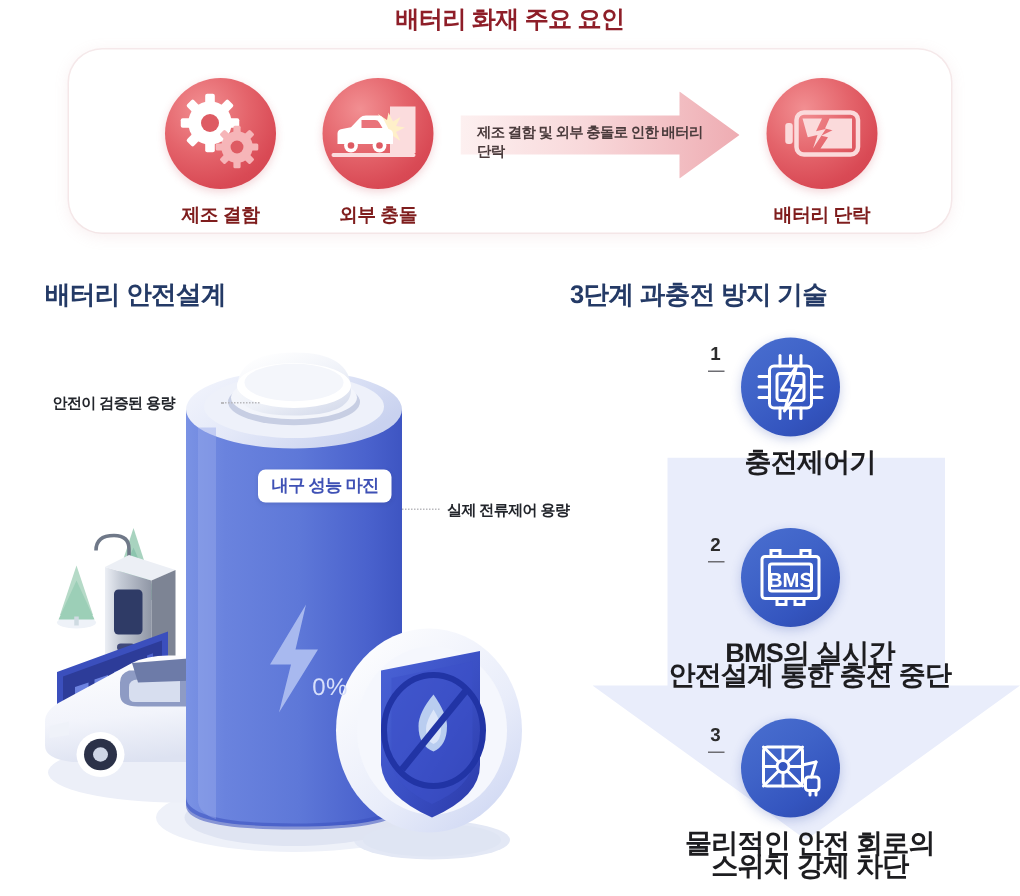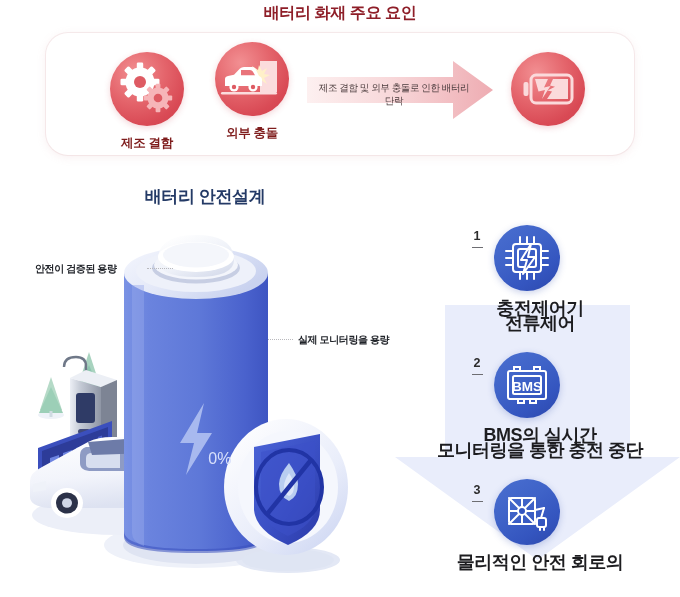--- a/index.html
+++ b/index.html
@@ -45,43 +45,43 @@
     position: relative;
     background: radial-gradient(circle at 34% 28%, #f28f92 0%, #e4646b 42%, #d94a55 72%, #cf3f4c 100%);
     box-shadow: 0 2px 6px rgba(200,70,80,0.22);
   }
   .cause-label {
     margin-top: 9px;
     font-size: 12.5px; font-weight: bold; color: #7f1d1d;
     letter-spacing: -0.3px;
   }
   #cause-0 { left: 92px; top: 52px; }
-  #cause-1 { left: 197px; top: 42px; }
+  #cause-1 { left: 197px; top: 52px; }
   #cause-2 { left: 493px; top: 52px; }
 
   
   #cause-arrow {
     position: absolute; left: 307px; top: 61px;
     width: 186px; height: 58px;
   }
   #cause-arrow-text {
     position: absolute; left: 318px; top: 82px;
-    width: 152px; text-align: center;
-    font-size: 9.6px; font-weight: normal; color: #4a3b3c;
+    width: 152px; 
+    font-size: 9.6px; font-weight: bold; color: #4a3b3c;
     letter-spacing: -0.45px;
     z-index: 3;
   }
 
   
   .sec-heading {
     position: absolute;
     font-size: 17px; font-weight: bold;
     color: #243a66;
     letter-spacing: -0.4px;
-    text-align: center;
+    text-align: left;
   }
   #heading-left { left: 30px; top: 185px; width: 350px; }
   #heading-right { left: 380px; top: 185px; width: 280px; }
 
   
   #left-illu { position: absolute; left: 0; top: 215px; width: 400px; height: 382px; }
 
   .callout {
     position: absolute;
     font-size: 10px; font-weight: bold; color: #22252b;
@@ -239,23 +239,25 @@
 
   <div class="cause-item" id="cause-2">
     <div class="cause-circle">
       <svg width="74" height="74" viewBox="0 0 74 74" style="position:absolute;left:0;top:0;">
         <rect x="12.5" y="30" width="5" height="14" rx="2" fill="#fbdadb"></rect>
         <rect x="20" y="23" width="41" height="28" rx="5" fill="none" stroke="#fbdadb" stroke-width="3"></rect>
         <path d="M24,27 L37,27 L33,35.5 L39.5,34 L31,47 L34,38 L27.5,39.5 Z" fill="#fbdadb"></path>
         <path d="M42,27 L57,27 L57,47 L36,47 L41,39.5 L36.5,38.5 L44,34.8 L39,33.6 Z" fill="#fbdadb"></path>
       </svg>
     </div>
+    <div class="cause-label">배터리 단락</div>
   </div>
 
   <div class="sec-heading" id="heading-left">배터리 안전설계</div>
+  <div class="sec-heading" id="heading-right">3단계 과충전 방지 기술</div>
 
   <div id="left-illu">
     <svg width="400" height="382" viewBox="0 0 400 382">
       <defs>
         <linearGradient id="batBody" x1="0" y1="0" x2="1" y2="0">
           <stop offset="0%" stop-color="#7a92e4"></stop>
           <stop offset="18%" stop-color="#6a83de"></stop>
           <stop offset="52%" stop-color="#5e78d8"></stop>
           <stop offset="84%" stop-color="#4a62cd"></stop>
           <stop offset="100%" stop-color="#3e55c2"></stop>
@@ -385,22 +387,23 @@
         <path d="M289,248 q9,13 9,21 q0,13 -9,17 q-10,-4 -10,-17 q0,-9 10,-21 Z" fill="#b9cdf0"></path>
         <path d="M289,258 q5,8 5,13 q0,8 -5,10 q-5,-2 -5,-10 q0,-5 5,-13 Z" fill="#dce6f9"></path>
 
         <line x1="268" y1="298" x2="311" y2="245" stroke="#2134a5" stroke-width="4.5"></line>
       </g>
     </svg>
   </div>
 
   <div class="callout" id="callout-top">안전이 검증된 용량</div>
   <div id="callout-top-dots"></div>
-  <div class="callout" id="callout-right">실제 모니터링을 용량</div>
+  <div class="callout" id="callout-right">실제 전류제어 용량</div>
   <div id="callout-right-dots"></div>
+  <div id="margin-badge">내구 성능 마진</div>
   <div id="battery-percent">0%</div>
 
   <div id="down-arrow-bg">
     <svg width="285" height="255" viewBox="0 0 285 255">
       <polygon points="50,0 235,0 235,152 285,152 142.5,255 0,152 50,152" fill="#e9edfb"></polygon>
     </svg>
   </div>
 
   <div class="step" id="step-0">
     <div class="step-num">1</div>
@@ -420,42 +423,41 @@
           <line x1="12" y1="40" x2="19" y2="40"></line>
           <line x1="47" y1="26" x2="54" y2="26"></line>
           <line x1="47" y1="33" x2="54" y2="33"></line>
           <line x1="47" y1="40" x2="54" y2="40"></line>
         </g>
         <path d="M37,19 L27,35 L33,35 L29,49 L41,32 L34,32 Z" fill="#3455bf" stroke="#ffffff" stroke-width="2" stroke-linejoin="round"></path>
       </svg>
     </div>
     <div class="step-label">
       <span>충전제어기</span>
-      <span>전류제어</span>
     </div>
   </div>
 
   <div class="step" id="step-1">
     <div class="step-num">2</div>
     <div class="step-circle">
       <svg width="66" height="66" viewBox="0 0 66 66">
         <g stroke="#ffffff" stroke-width="2" fill="none" stroke-linecap="round">
           <rect x="14" y="19" width="38" height="28" rx="2"></rect>
           <rect x="19" y="24" width="28" height="18" rx="1.5"></rect>
           <path d="M20,19 L20,15 L26,15 L26,19"></path>
           <path d="M40,19 L40,15 L46,15 L46,19"></path>
           <path d="M24,47 L24,51 L30,51 L30,47"></path>
           <path d="M36,47 L36,51 L42,51 L42,47"></path>
         </g>
         <text x="33" y="39" text-anchor="middle" fill="#ffffff" font-family="Liberation Sans, sans-serif" font-size="13.5" font-weight="bold">BMS</text>
       </svg>
     </div>
     <div class="step-label">
       <span>BMS의 실시간</span>
-      <span>모니터링을 통한 충전 중단</span>
+      <span>안전설계 통한 충전 중단</span>
     </div>
   </div>
 
   <div class="step" id="step-2">
     <div class="step-num">3</div>
     <div class="step-circle">
       <svg width="66" height="66" viewBox="0 0 66 66">
         <g stroke="#ffffff" stroke-width="2" fill="none" stroke-linecap="round">
           <rect x="15" y="19" width="26" height="26" rx="2.5"></rect>
           <line x1="15" y1="19" x2="41" y2="45"></line>
@@ -466,16 +468,17 @@
           <line x1="41" y1="31" x2="50" y2="29"></line>
           <line x1="50" y1="29" x2="47" y2="39"></line>
           <rect x="43" y="39" width="9" height="9" rx="2"></rect>
           <line x1="46" y1="48" x2="46" y2="51"></line>
           <line x1="50" y1="48" x2="50" y2="51"></line>
         </g>
       </svg>
     </div>
     <div class="step-label">
       <span>물리적인 안전 회로의</span>
+      <span>스위치 강제 차단</span>
     </div>
   </div>
 
 </div>
 
 </body></html>

